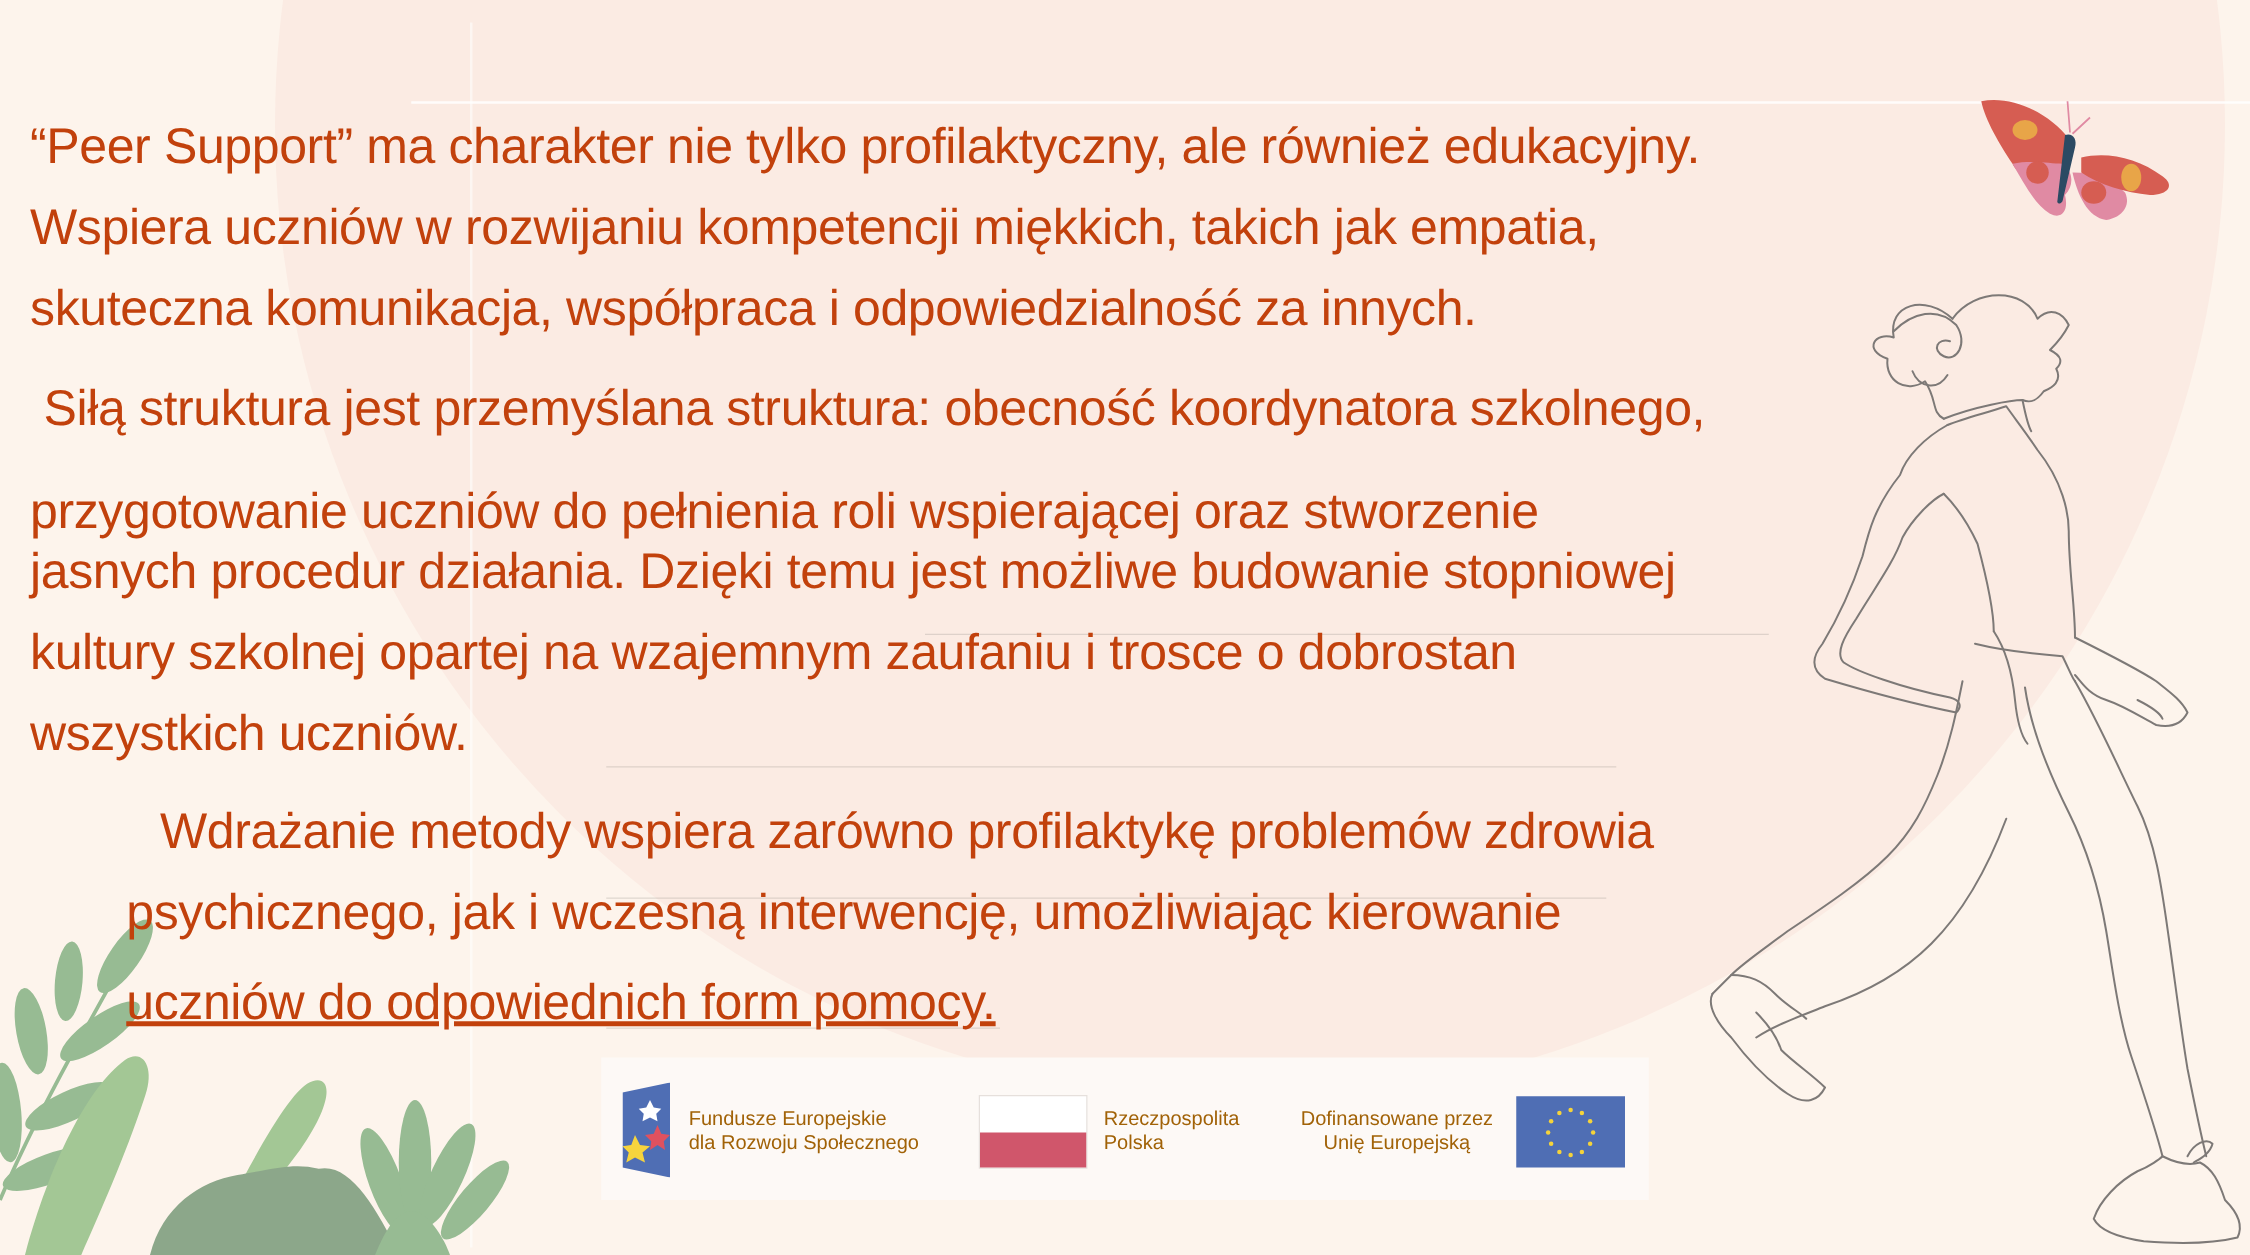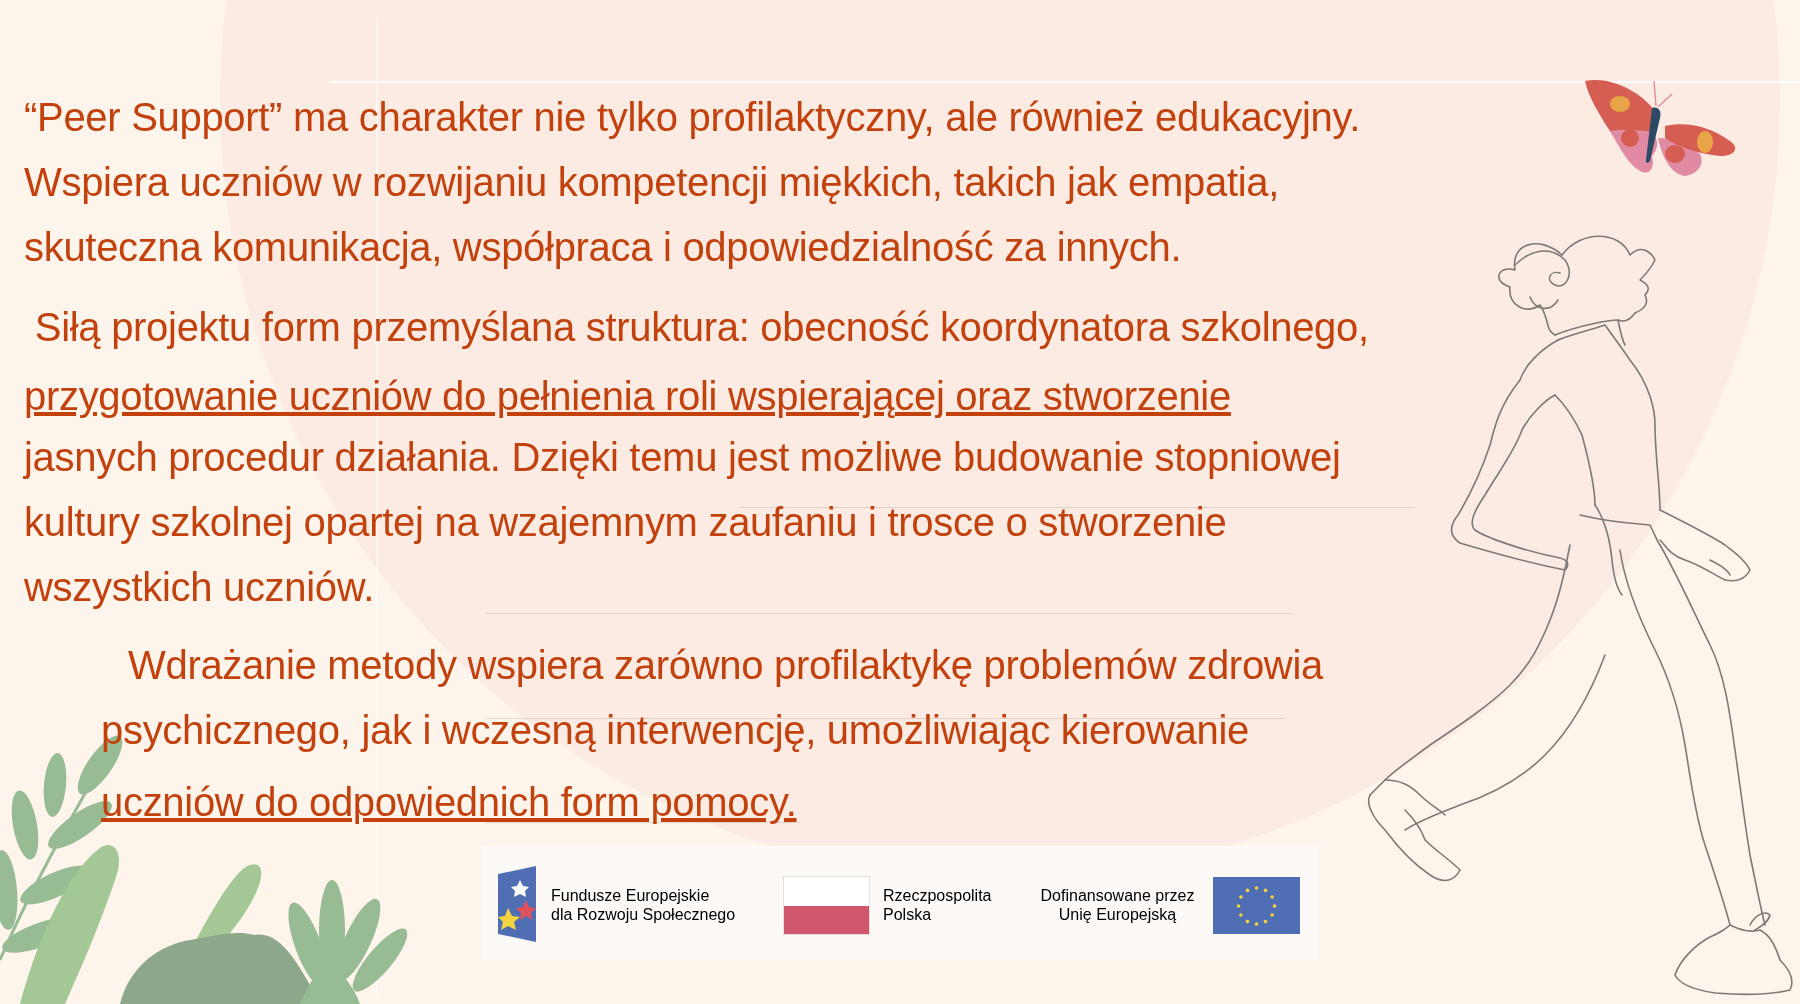--- a/index.html
+++ b/index.html
@@ -5,21 +5,21 @@
   html,body{margin:0;padding:0;}
   body{width:1800px;height:1004px;overflow:hidden;position:relative;background:#fdf4ec;font-family:"Liberation Sans","DejaVu Sans",sans-serif;}
   .slide{position:absolute;left:0;top:0;width:1800px;height:1004px;overflow:hidden;background:#fdf4ec;}
   .bg-rect{position:absolute;left:329px;top:18px;width:1471px;height:700px;background:#fbebe3;}
   .bg-circle{position:absolute;left:220px;top:-680px;width:1560px;height:1560px;border-radius:50%;background:#fbebe3;}
   .grid-v{position:absolute;left:376px;top:18px;width:2px;height:980px;background:rgba(255,255,255,0.55);}
   .grid-h{position:absolute;left:329px;top:81px;width:1471px;height:2px;background:rgba(255,255,255,0.85);}
   .faint-line{position:absolute;height:1px;background:rgba(170,160,155,0.35);}
   .text{position:absolute;color:#c2410c;font-size:40px;line-height:65px;white-space:nowrap;letter-spacing:-0.3px;}
   .logo-bar{position:absolute;left:481px;top:846px;width:838px;height:114px;background:#fdf9f6;}
-  .logo-text{position:absolute;font-size:16px;line-height:19px;color:#000000;white-space:nowrap;}
+  .logo-text{position:absolute;font-size:16px;line-height:19px;color:#a16207;white-space:nowrap;}
   .pl-flag{position:absolute;left:783px;top:876px;width:87px;height:59px;border:1px solid #e6e0dc;box-sizing:border-box;background:#fff;}
   .pl-flag .red{position:absolute;left:0;bottom:0;width:100%;height:50%;background:#d0566b;}
   .eu-flag{position:absolute;left:1213px;top:877px;width:87px;height:57px;background:#4f6eb4;}
 </style>
 </head>
 <body>
 
 <div class="slide">
   <div class="bg-circle"></div>
   <div class="bg-rect" style="background:transparent"></div>
@@ -85,24 +85,24 @@
     <ellipse cx="380" cy="230" rx="12" ry="40" transform="rotate(40 380 230)" fill="#97bb93"></ellipse>
     <path d="M300 274 C310 250 320 235 335 240 C345 245 355 260 360 274 Z" fill="#97bb93"></path>
   </svg>
 
   <div>
     <div class="text" style="left:24px;top:85px;">“Peer Support” ma charakter nie tylko profilaktyczny, ale również edukacyjny.</div>
     <div class="text" style="left:24px;top:150px;">Wspiera uczniów w rozwijaniu kompetencji miękkich, takich jak empatia,</div>
     <div class="text" style="left:24px;top:215px;">skuteczna komunikacja, współpraca i odpowiedzialność za innych.</div>
   </div>
   <div>
-    <div class="text" style="left:24px;top:295px;white-space:pre;"> Siłą projektu form przemyślana struktura: obecność koordynatora szkolnego,</div>
-    <div class="text" style="left:24px;top:364px;text-decoration:underline;">przygotowanie uczniów do pełnienia roli wspierającej oraz stworzenie</div>
+    <div class="text" style="left:24px;top:295px;white-space:pre;"> Siłą struktura jest przemyślana struktura: obecność koordynatora szkolnego,</div>
+    <div class="text" style="left:24px;top:377px;">przygotowanie uczniów do pełnienia roli wspierającej oraz stworzenie</div>
     <div class="text" style="left:24px;top:425px;">jasnych procedur działania. Dzięki temu jest możliwe budowanie stopniowej</div>
-    <div class="text" style="left:24px;top:490px;">kultury szkolnej opartej na wzajemnym zaufaniu i trosce o stworzenie</div>
+    <div class="text" style="left:24px;top:490px;">kultury szkolnej opartej na wzajemnym zaufaniu i trosce o dobrostan</div>
     <div class="text" style="left:24px;top:555px;">wszystkich uczniów.</div>
   </div>
   <div>
     <div class="text" style="left:128px;top:633px;">Wdrażanie metody wspiera zarówno profilaktykę problemów zdrowia</div>
     <div class="text" style="left:101px;top:698px;">psychicznego, jak i wczesną interwencję, umożliwiając kierowanie</div>
     <div class="text" style="left:101px;top:770px;text-decoration:underline;">uczniów do odpowiednich form pomocy.</div>
   </div>
 
   <div class="logo-bar">
     <svg style="position:absolute;left:17px;top:20px;" width="42" height="76" viewBox="0 0 42 76">

